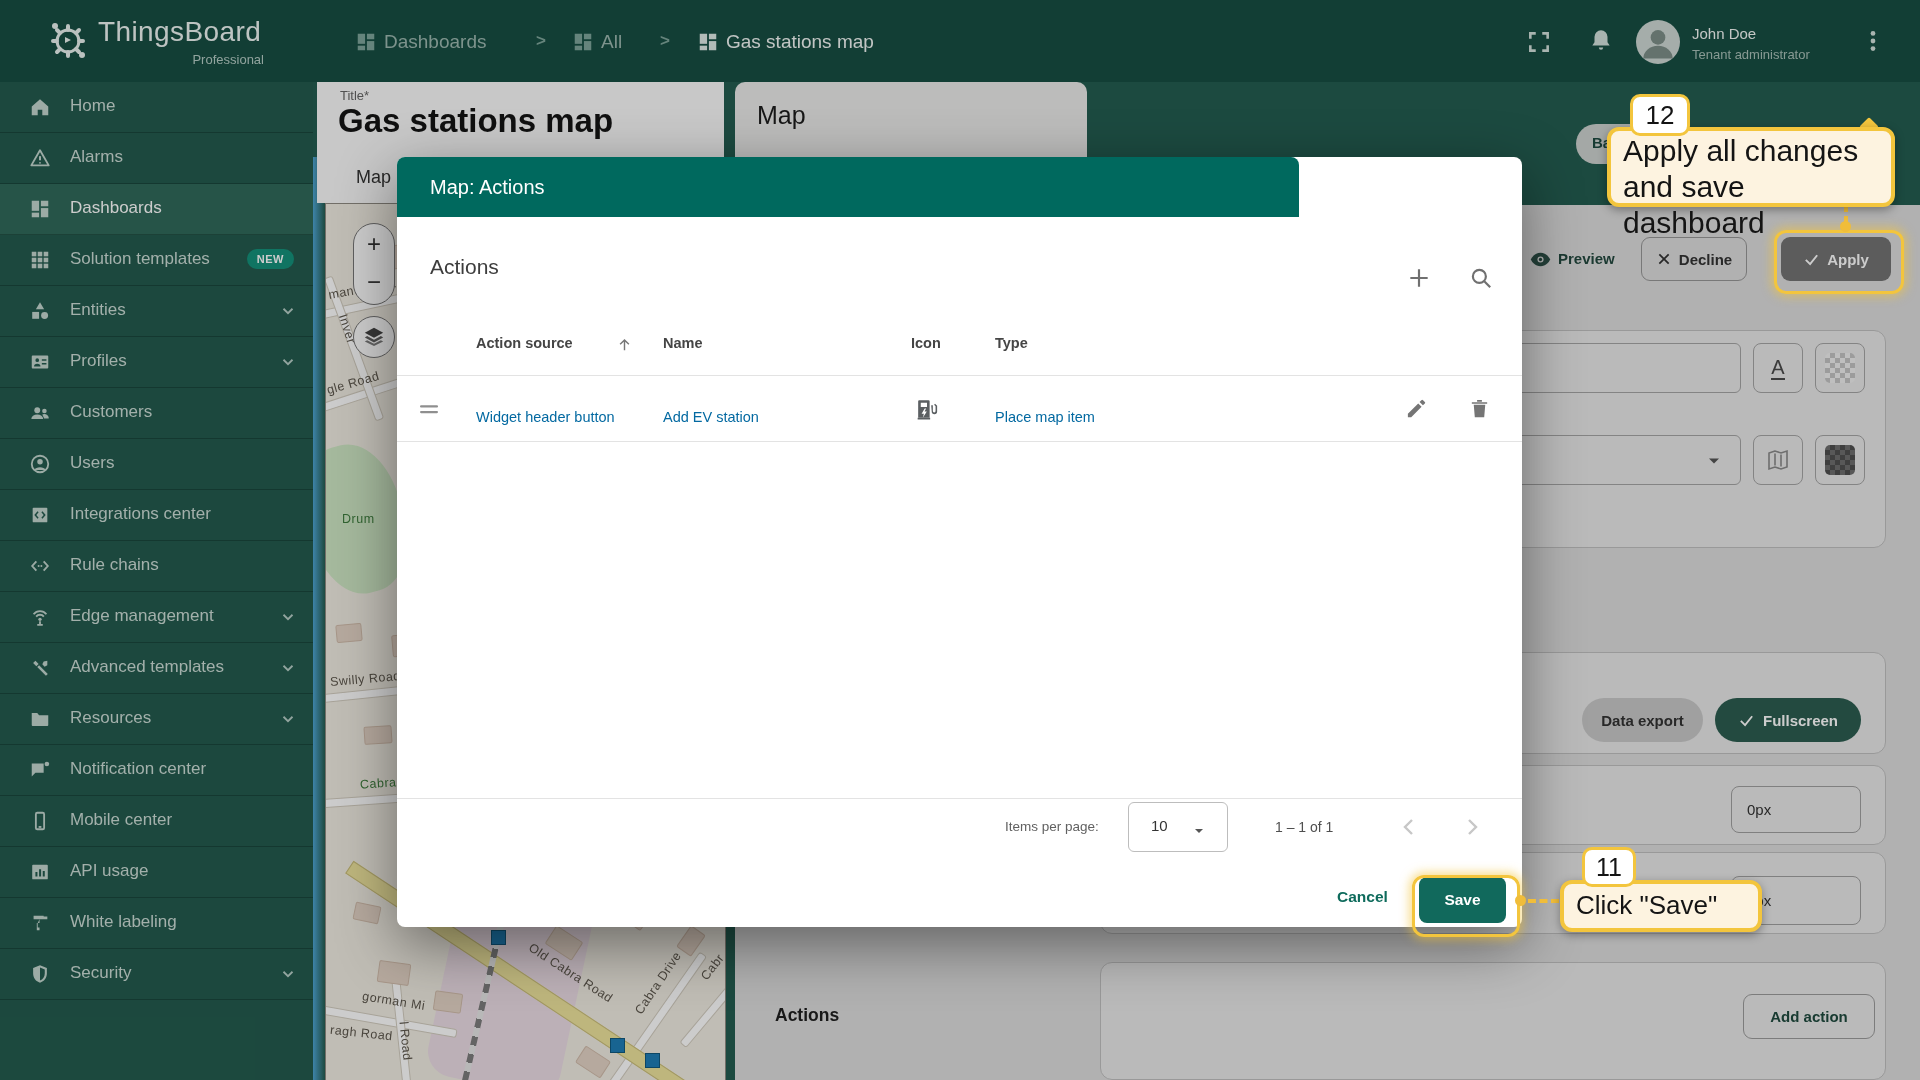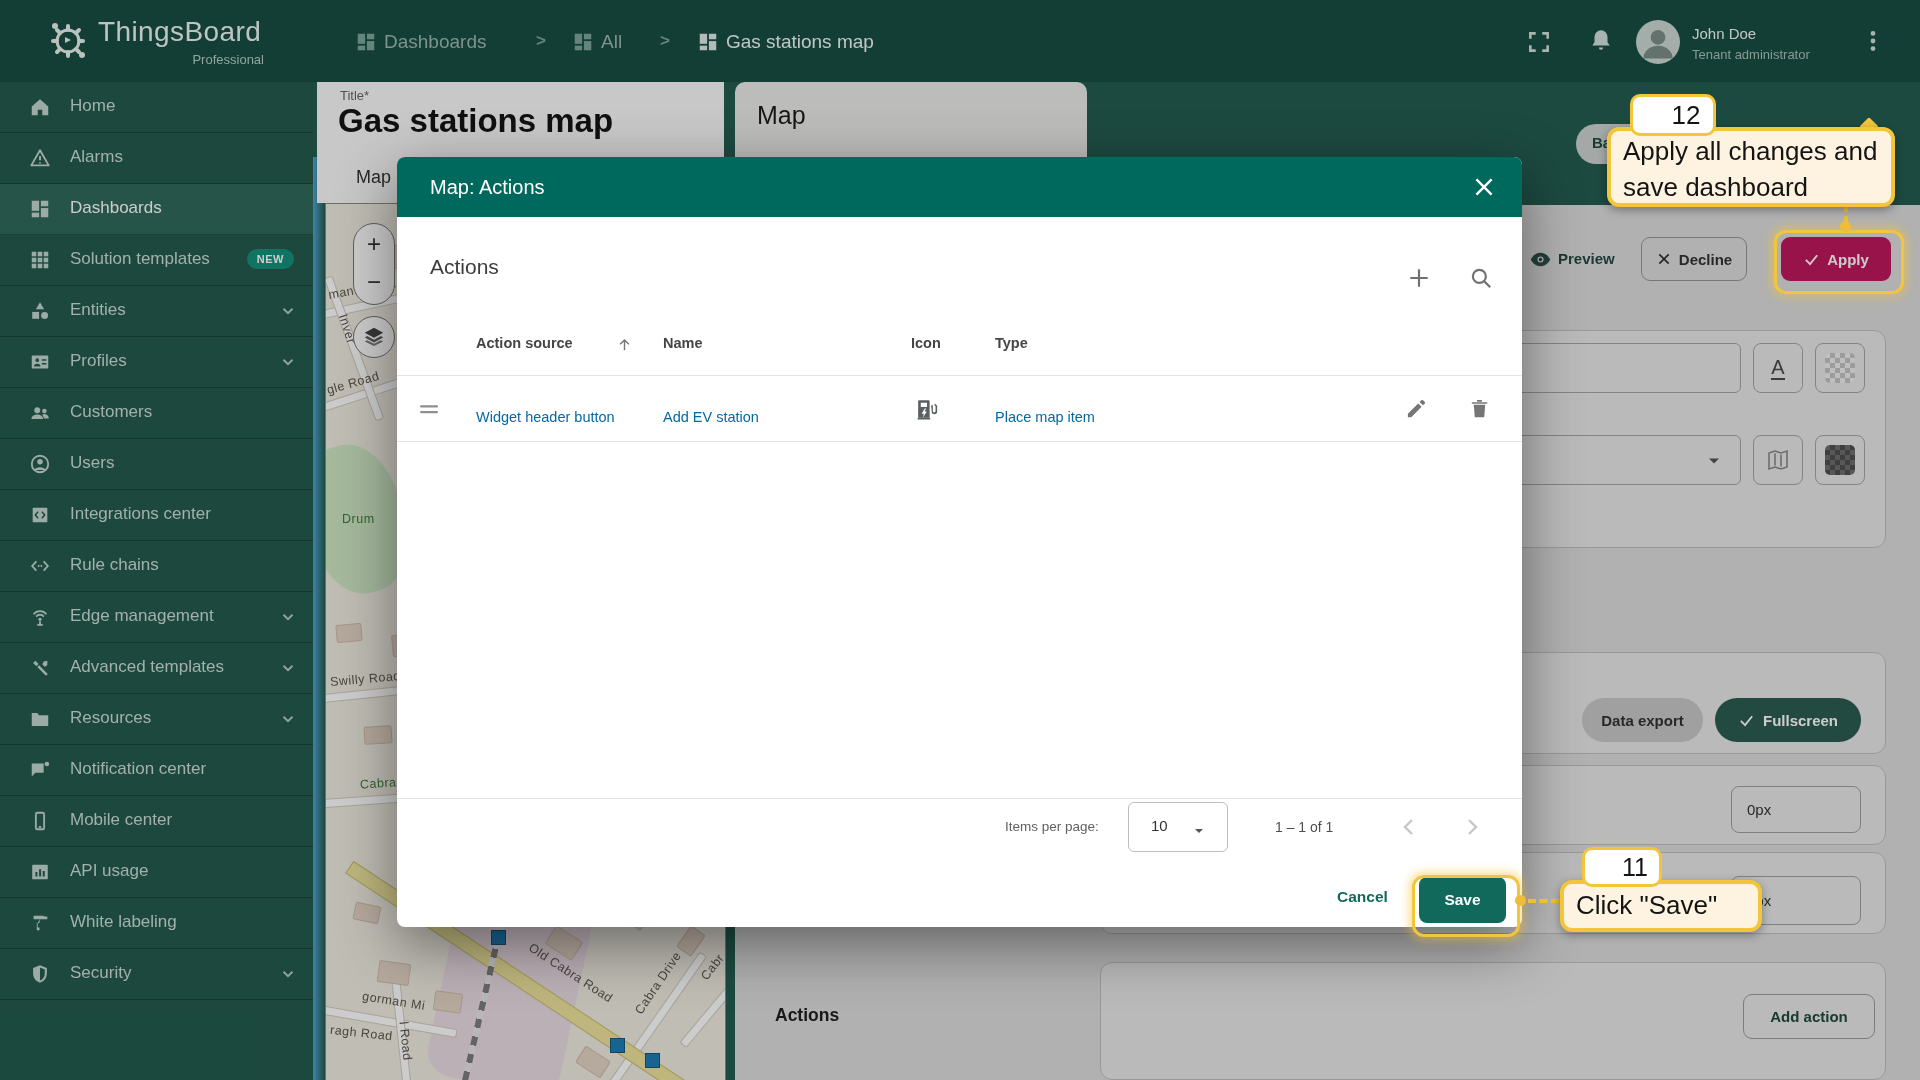--- a/index.html
+++ b/index.html
@@ -74,21 +74,21 @@
   
   .map-title-block{position:absolute;left:735px;top:82px;width:352px;height:121px;background:#ececea;border-radius:10px 10px 0 0;}
   .map-title{position:absolute;left:22px;top:19px;font-size:25px;color:#1d1d1d;}
   .ba-pill{position:absolute;left:1576px;top:124px;width:88px;height:40px;border-radius:20px;background:#cdd3d0;}
   .ba-pill span{position:absolute;left:16px;top:10px;font-size:15px;font-weight:700;color:#1d4a40;}
   #panel{position:absolute;left:735px;top:205px;width:1185px;height:875px;background:#dedede;border-radius:12px 0 0 0;}
   .pv-eye{position:absolute;left:1529px;top:248px;width:23px;height:23px;color:#23493f;}
   .pv-label{position:absolute;left:1558px;top:250px;font-size:15px;font-weight:700;color:#23493f;}
   .decline-btn{position:absolute;left:1641px;top:237px;width:106px;height:44px;border:1.5px solid #969696;border-radius:9px;
                color:#333;font-size:15px;font-weight:700;display:flex;align-items:center;justify-content:center;gap:7px;box-sizing:border-box;}
-  .apply-btn{position:absolute;left:1781px;top:237px;width:110px;height:44px;border-radius:9px;background:#be185d;color:#fff;
+  .apply-btn{position:absolute;left:1781px;top:237px;width:110px;height:44px;border-radius:9px;background:#737373;color:#fff;
              font-size:15px;font-weight:700;display:flex;align-items:center;justify-content:center;gap:7px;}
   .card{position:absolute;left:1100px;width:786px;background:#e9e9e9;border:1px solid #c0c0c0;border-radius:12px;box-sizing:border-box;}
   .fld{position:absolute;border:1.5px solid #a5a5a5;border-radius:6px;box-sizing:border-box;}
   .iconbtn{position:absolute;width:50px;height:50px;border:1.5px solid #a5a5a5;border-radius:8px;box-sizing:border-box;
            display:flex;align-items:center;justify-content:center;color:#4a4a4a;}
   .swatch-light{width:30px;height:30px;border-radius:5px;
      background:repeating-conic-gradient(#c4c4c4 0% 25%,#efefef 0% 50%) 50%/10px 10px;}
   .swatch-dark{width:30px;height:30px;border-radius:5px;
      background:repeating-conic-gradient(#4f4f4f 0% 25%,#6e6e6e 0% 50%) 50%/10px 10px;}
   .a-glyph{font-size:20px;font-weight:500;border-bottom:2.5px solid #4a4a4a;line-height:22px;}
@@ -99,21 +99,21 @@
   .px-field{position:absolute;left:1731px;width:130px;border:1.5px solid #a0a0a0;border-radius:8px;box-sizing:border-box;
             font-size:15px;color:#333;padding-left:15px;display:flex;align-items:center;background:transparent;}
   .actions-label{position:absolute;left:775px;top:1005px;font-size:17.5px;font-weight:700;color:#1f1f1f;}
   .add-action{position:absolute;left:1743px;top:994px;width:132px;height:45px;border:1.5px solid #9c9c9c;border-radius:9px;
               color:#1f4a3e;font-size:15px;font-weight:700;display:flex;align-items:center;justify-content:center;box-sizing:border-box;}
 
   
   #backdrop{position:absolute;inset:0;background:rgba(0,0,0,.2);z-index:50;}
   #modal{position:absolute;left:397px;top:157px;width:1125px;height:770px;background:#fff;border-radius:8px;
          box-shadow:0 18px 60px rgba(0,0,0,.45);z-index:60;}
-  .md-head{position:absolute;left:0;top:0;width:1125px;height:60px;background:#00695e;border-radius:8px 8px 0 0;}
+  .md-head{position:absolute;left:0;top:0;width:902px;height:60px;background:#00695e;border-radius:8px 8px 0 0;}
   .md-title{position:absolute;left:33px;top:0;line-height:60px;font-size:20px;font-weight:500;color:#fff;}
   .md-close{position:absolute;left:1074px;top:17px;width:26px;height:26px;color:#fff;cursor:pointer;}
   .md-sec-title{position:absolute;left:33px;top:98px;font-size:21px;color:#3d3d3d;}
   .md-plus{position:absolute;left:1009px;top:108px;width:26px;height:26px;color:#707070;cursor:pointer;}
   .md-search{position:absolute;left:1071px;top:108px;width:26px;height:26px;color:#707070;cursor:pointer;}
   .md-div{position:absolute;left:0;width:1125px;height:1px;background:#e3e3e3;}
   .th{position:absolute;top:178px;font-size:14.5px;font-weight:600;color:#454545;}
   .td{position:absolute;top:252px;font-size:14.5px;color:#0369a1;}
   .md-sort{position:absolute;left:219px;top:179px;width:17px;height:17px;color:#777;}
   .md-drag{position:absolute;left:23px;top:247px;width:19px;height:12px;color:#8f8f8f;cursor:grab;}
@@ -132,24 +132,24 @@
            font-size:15.5px;font-weight:700;display:flex;align-items:center;justify-content:center;cursor:pointer;}
   .spark{position:absolute;background:#f3c53d;z-index:64;}
   .ring{position:absolute;border:3px solid #f3c53d;border-radius:12px;box-shadow:0 0 10px 3px rgba(243,197,61,.55);z-index:70;}
   .ring-apply{left:1774px;top:230px;width:124px;height:58px;}
   .ring-save{left:1412px;top:875px;width:102px;height:56px;}
   .conn-v{position:absolute;left:1844px;top:204px;height:20px;border-left:4px dashed #f0bd3a;z-index:70;}
   .conn-h{position:absolute;left:1528px;top:899px;width:31px;border-top:4px dashed #f0bd3a;z-index:70;}
   .dot{position:absolute;width:11px;height:11px;border-radius:50%;background:#f0bd3a;z-index:71;}
   .ann-box{position:absolute;background:#fdf3e0;border:4px solid #f3c53d;border-radius:12px;
            box-shadow:0 3px 10px rgba(0,0,0,.35);color:#141414;z-index:72;}
-  .box12{left:1607px;top:127px;width:256px;height:68px;padding:2px 12px;font-size:26px;line-height:36px;}
+  .box12{left:1607px;top:127px;width:256px;height:68px;padding:2px 12px;font-size:30px;line-height:36px;}
   .box11{left:1560px;top:880px;width:170px;height:36px;padding:4px 12px;font-size:26px;line-height:34px;white-space:nowrap;}
   .ann-badge{position:absolute;background:#fff;border:3px solid #f3c53d;border-radius:10px;text-align:center;
-             color:#141414;z-index:73;padding-left:26px;}
+             color:#141414;z-index:73;}
   .badge12{left:1630px;top:94px;width:54px;height:36px;font-size:26px;line-height:36px;}
   .badge11{left:1582px;top:847px;width:48px;height:34px;font-size:25px;line-height:34px;}
 </style>
 </head>
 <body>
 
 <div id="header">
   <div class="logo-gear">
     <svg viewBox="0 0 48 48" width="48" height="48" fill="none" stroke="currentColor" stroke-width="3">
       <circle cx="24" cy="24" r="11"></circle>

